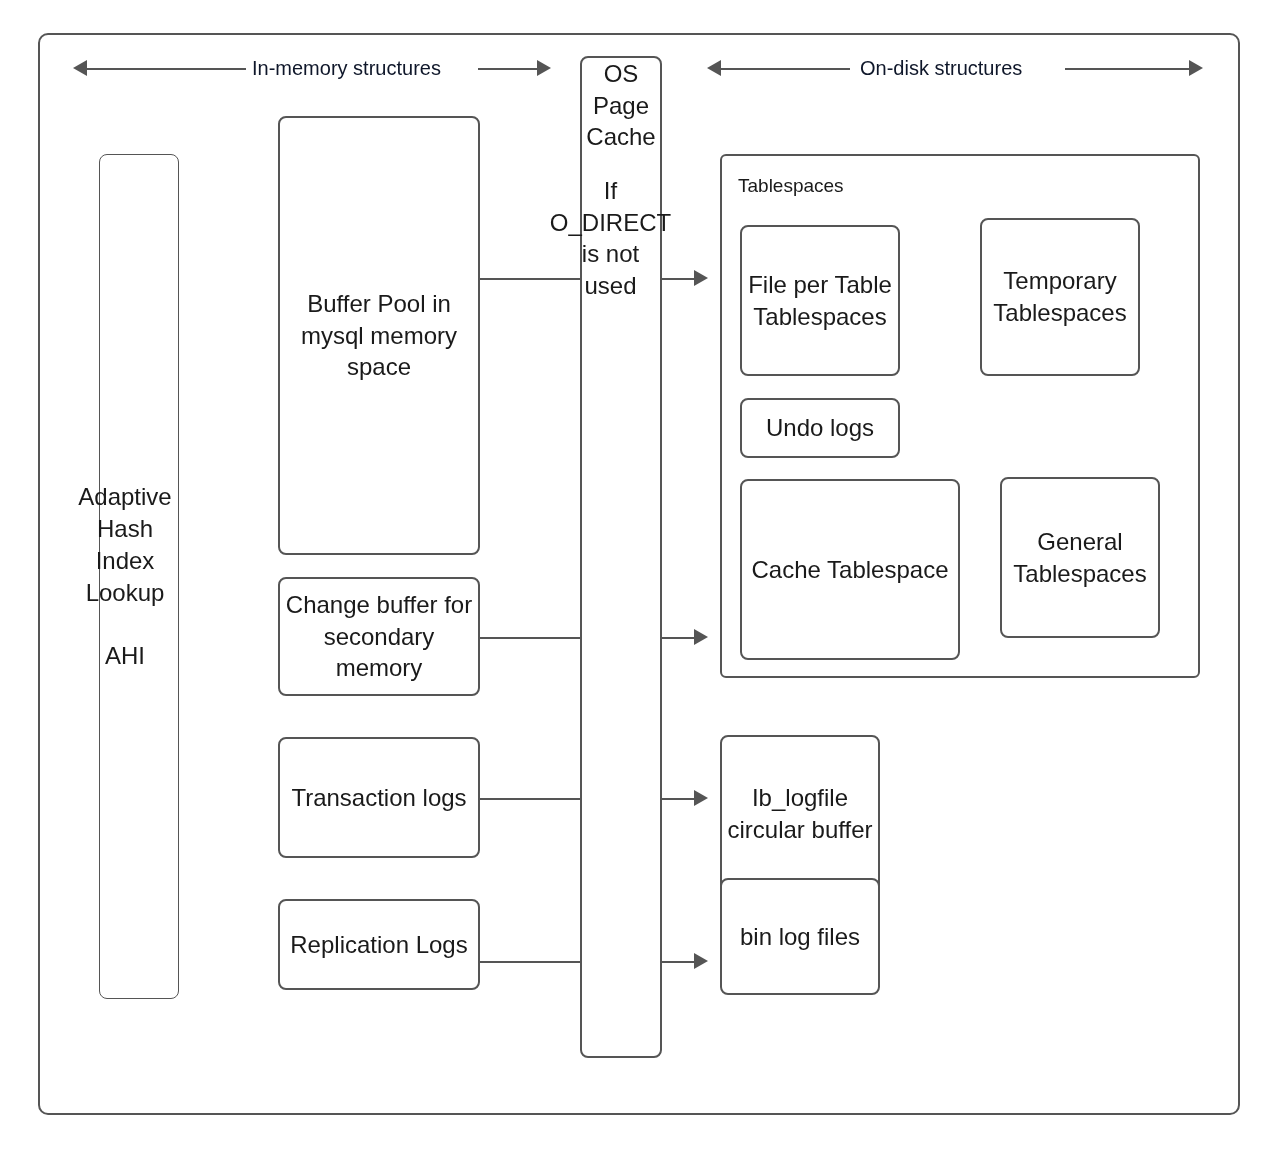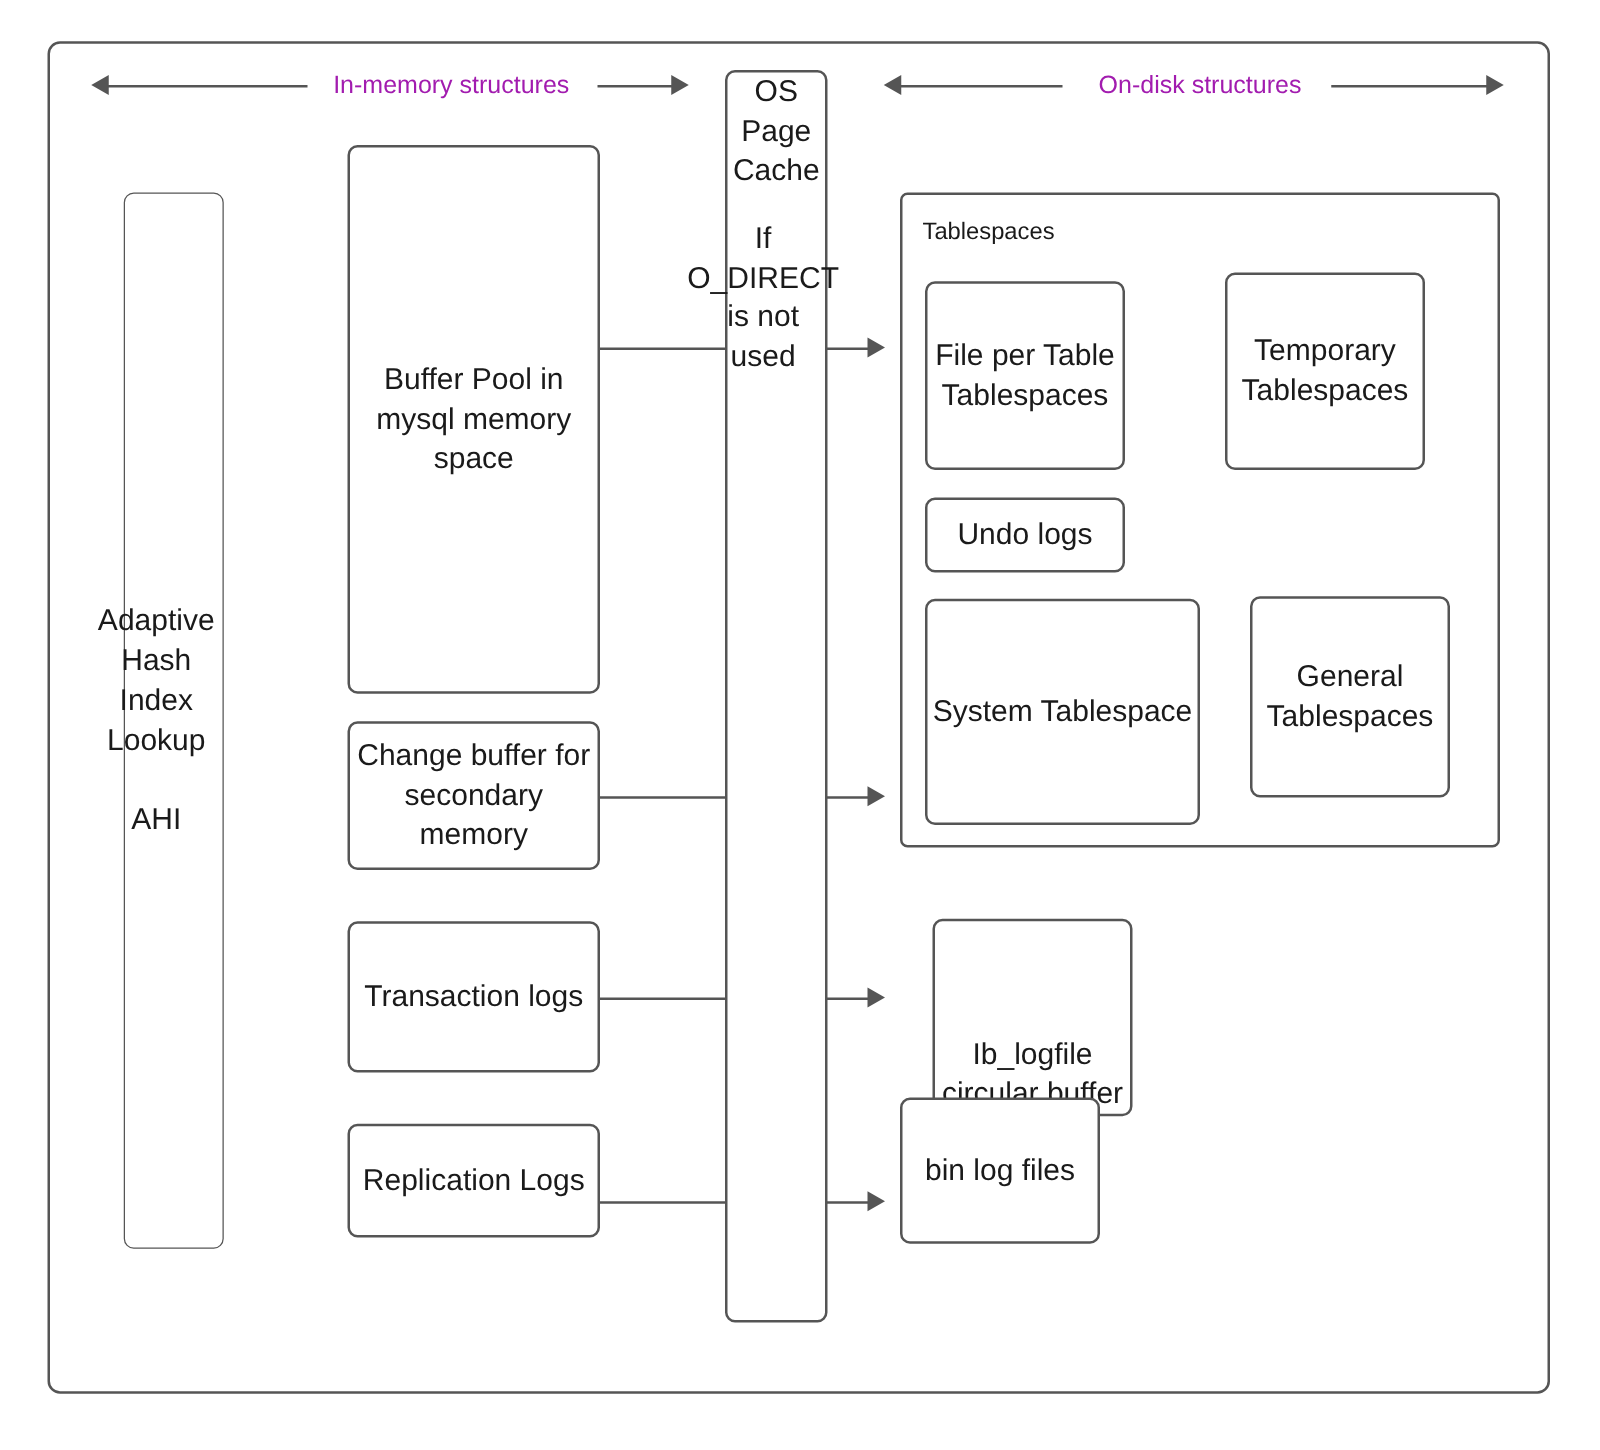--- a/index.html
+++ b/index.html
@@ -62,24 +62,24 @@
   .overflow-text > span {
     display: block;
     white-space: pre-line;
     width: 150px;
     margin-left: -28px;
   }
 
   
   .hdr-label {
     position: absolute;
-    color: #a21caf;
+    color: #0f172a;
     font-size: 20px;
     white-space: nowrap;
-    text-align: center;
+    text-align: left;
   }
   .arrow-line {
     position: absolute;
     height: 0;
     border-top: 2px solid #555555;
   }
   .arrow-head {
     position: absolute;
     width: 0;
     height: 0;
@@ -175,29 +175,29 @@
   <div class="box" style="left:980px; top:218px; width:160px; height:158px;">
     <span>Temporary
 Tablespaces</span>
   </div>
 
   <div class="box" style="left:740px; top:398px; width:160px; height:60px;">
     <span>Undo logs</span>
   </div>
 
   <div class="box" style="left:740px; top:479px; width:220px; height:181px;">
-    <span>System Tablespace</span>
+    <span>Cache Tablespace</span>
   </div>
 
   <div class="box" style="left:1000px; top:477px; width:160px; height:161px;">
     <span>General
 Tablespaces</span>
   </div>
 
-  <div class="box" style="left:746px; top:735px; width:160px; height:158px;align-items:flex-end;">
+  <div class="box" style="left:720px; top:735px; width:160px; height:158px;">
     <span>Ib_logfile
 circular buffer</span>
   </div>
 
   <div class="box" style="left:720px; top:878px; width:160px; height:117px;">
     <span>bin log files</span>
   </div>
 
 </div>
 

